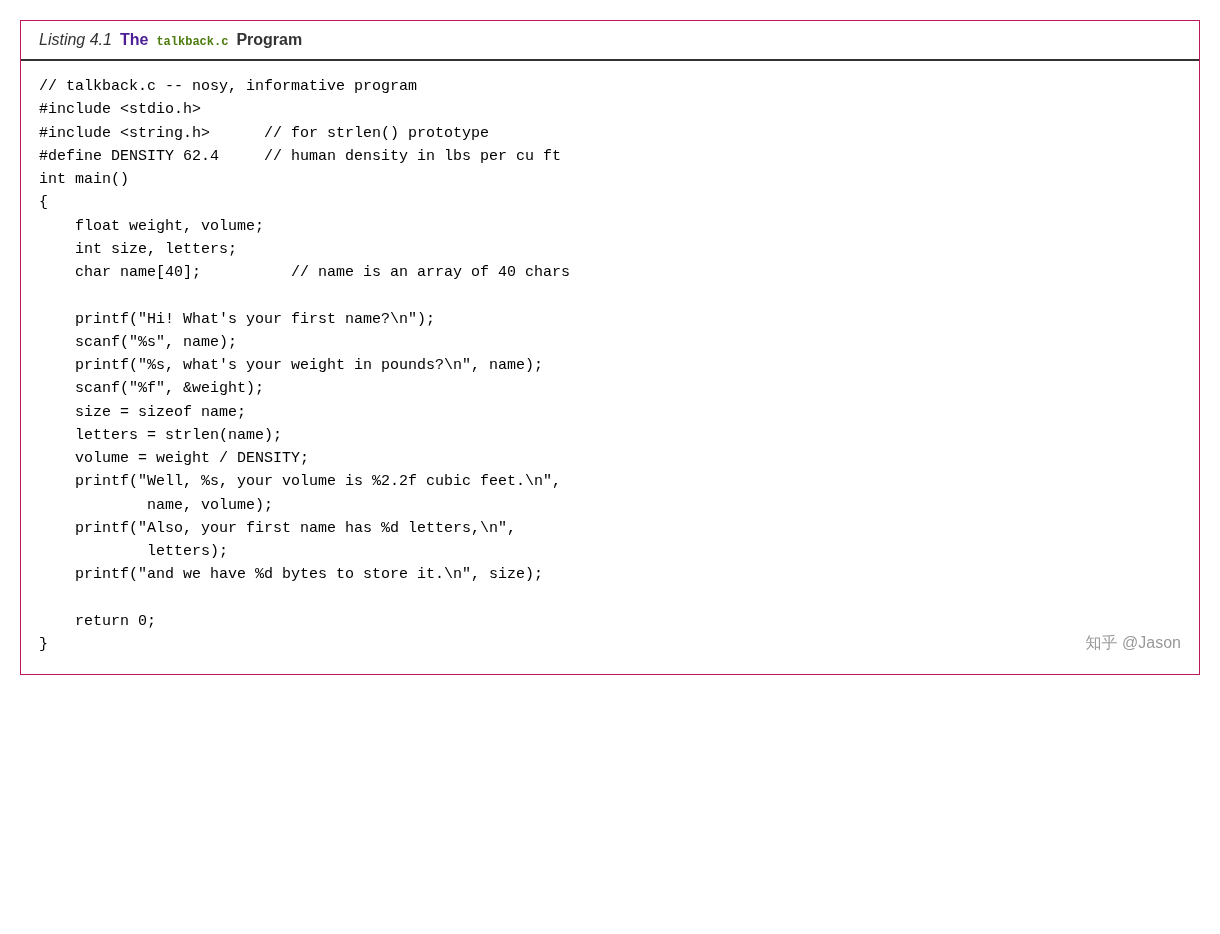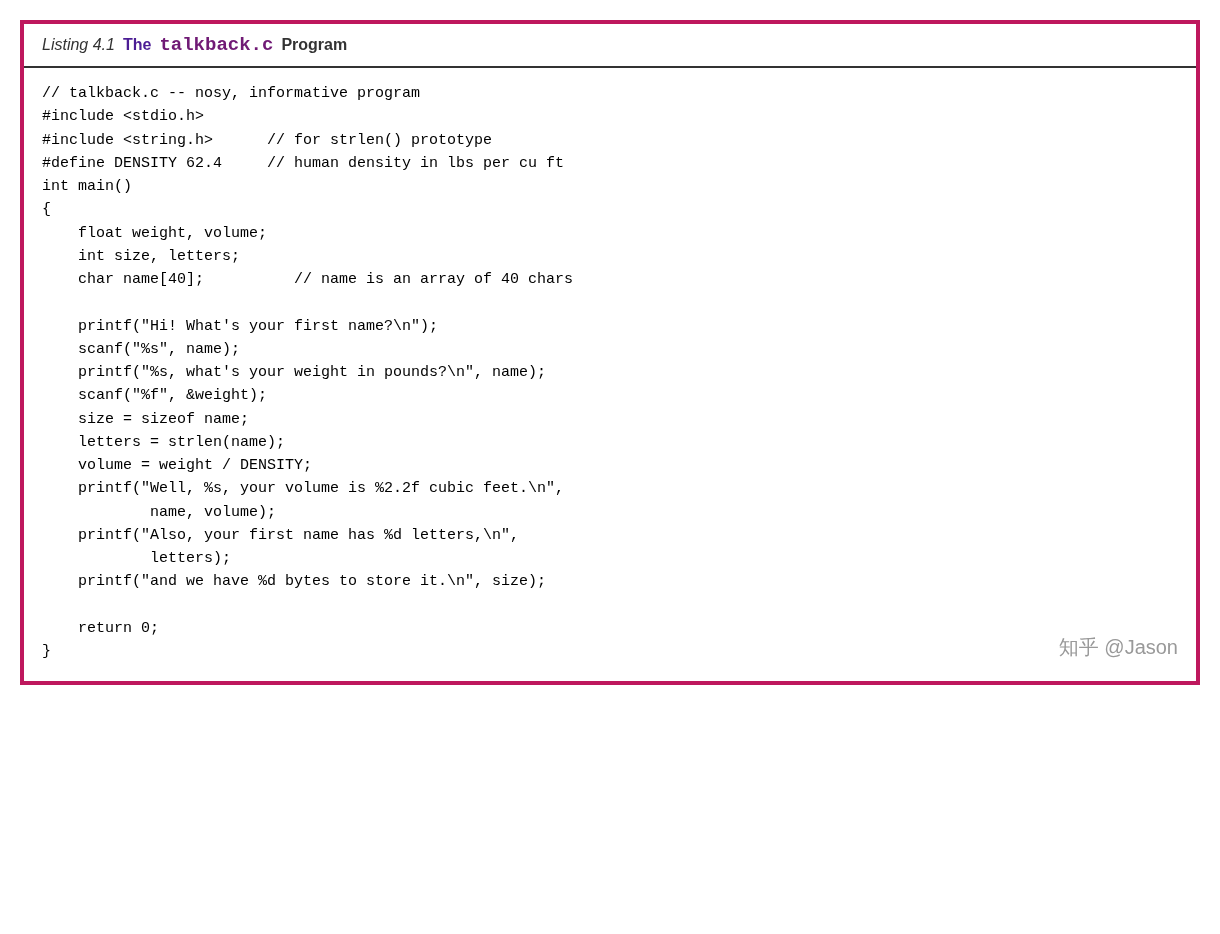--- a/index.html
+++ b/index.html
@@ -13,21 +13,21 @@
       font-family: Arial, sans-serif;
       display: flex;
       justify-content: center;
       align-items: flex-start;
       min-height: 934px;
       padding: 20px;
     }
 
     .listing-container {
       width: 1184px;
-      border: 4px solid #be185d;
+      border: 1px solid #be185d;
       background: #ffffff;
     }
 
     .listing-header {
       padding: 10px 18px;
       border-bottom: 2px solid #333333;
       display: flex;
       align-items: baseline;
       gap: 8px;
     }
@@ -39,23 +39,23 @@
     }
 
     .listing-title-normal {
       font-size: 16px;
       font-weight: bold;
       color: #4c1d95;
     }
 
     .listing-title-code {
       font-family: 'Courier New', Courier, monospace;
-      font-size: 19px;
+      font-size: 12px;
       font-weight: bold;
-      color: #701a75;
+      color: #4d7c0f;
     }
 
     .listing-title-rest {
       font-size: 16px;
       font-weight: bold;
       color: #333333;
     }
 
     .code-block {
       padding: 14px 18px 18px 18px;
@@ -64,21 +64,21 @@
       line-height: 1.55;
       color: #000000;
       white-space: pre;
       position: relative;
     }
 
     .watermark {
       position: absolute;
       bottom: 18px;
       right: 18px;
-      font-size: 20px;
+      font-size: 16px;
       color: #999999;
       font-family: Arial, sans-serif;
     }
   </style>
 </head>
 <body>
 
 <div class="listing-container">
   <div class="listing-header">
     <span class="listing-label">Listing 4.1</span>

